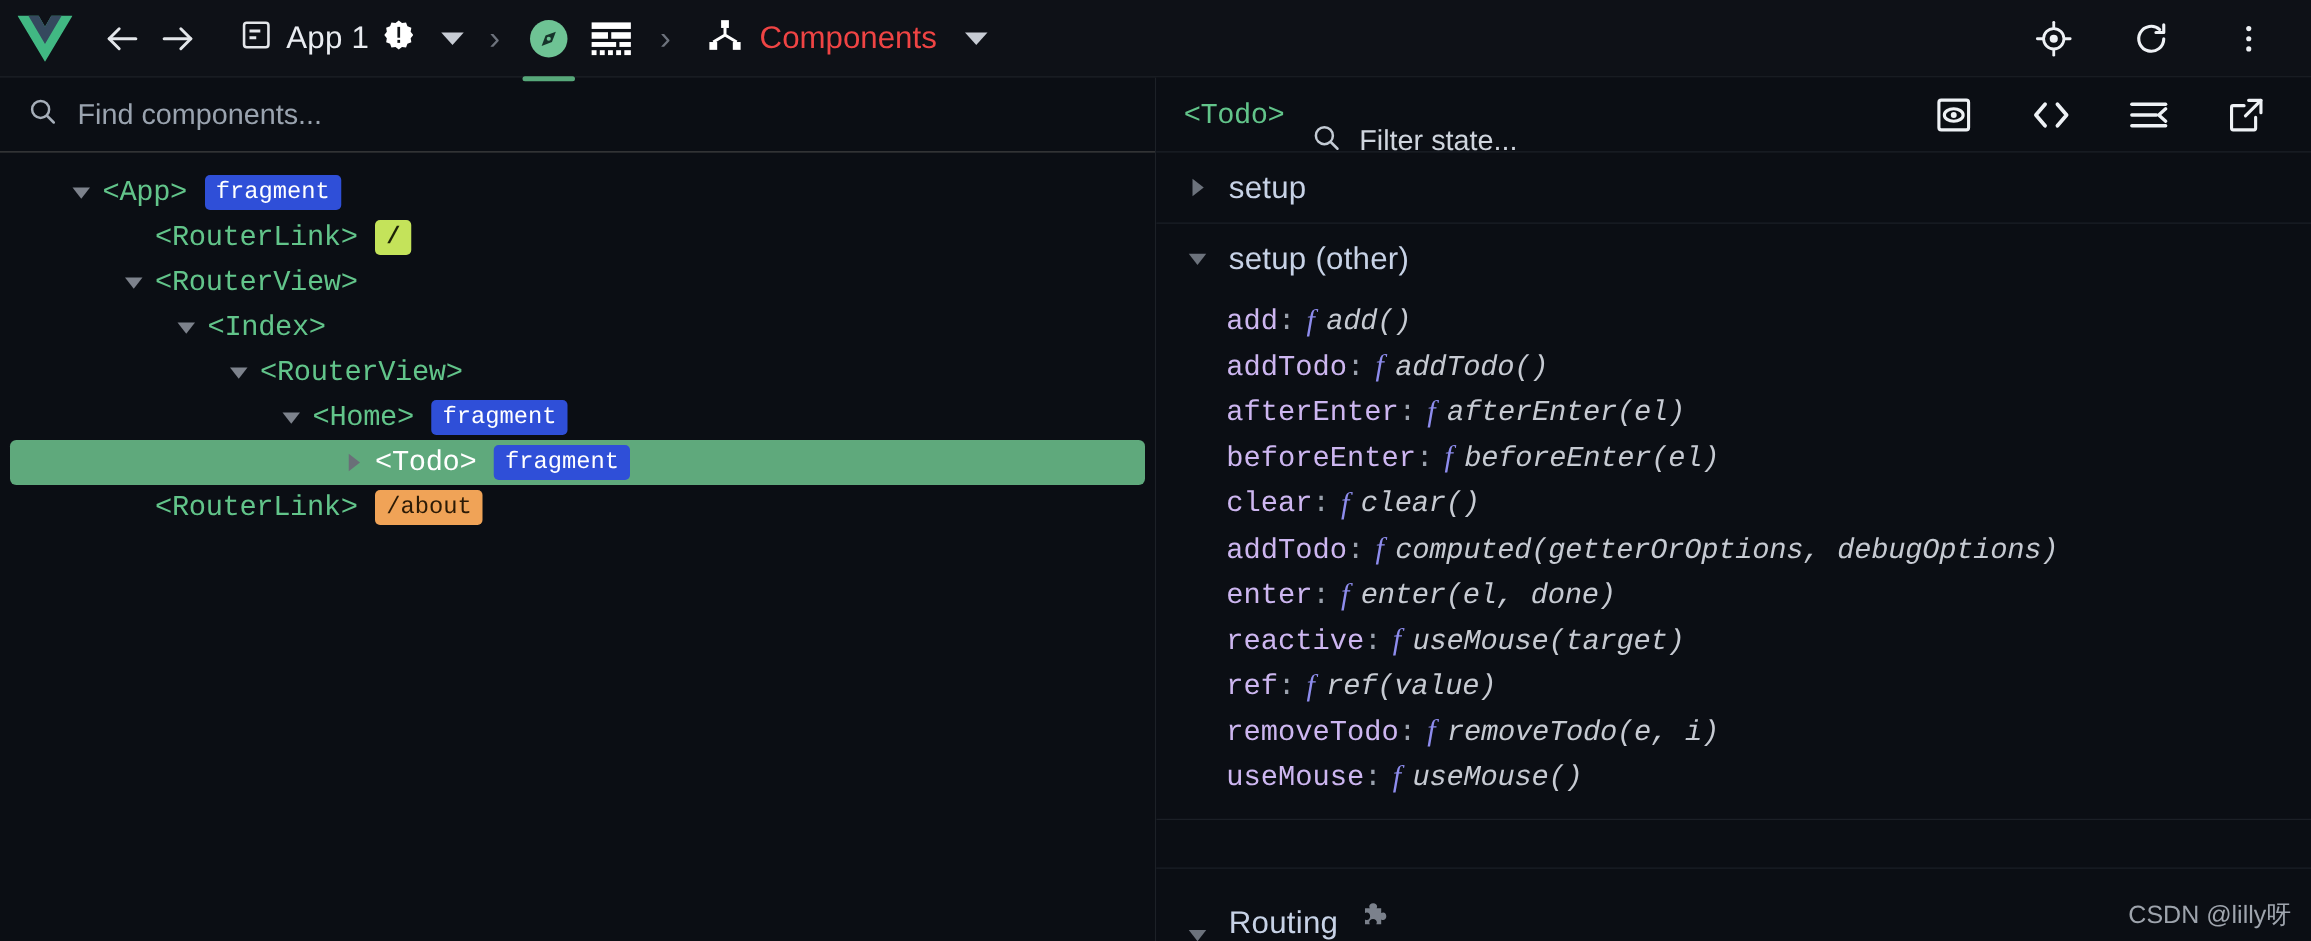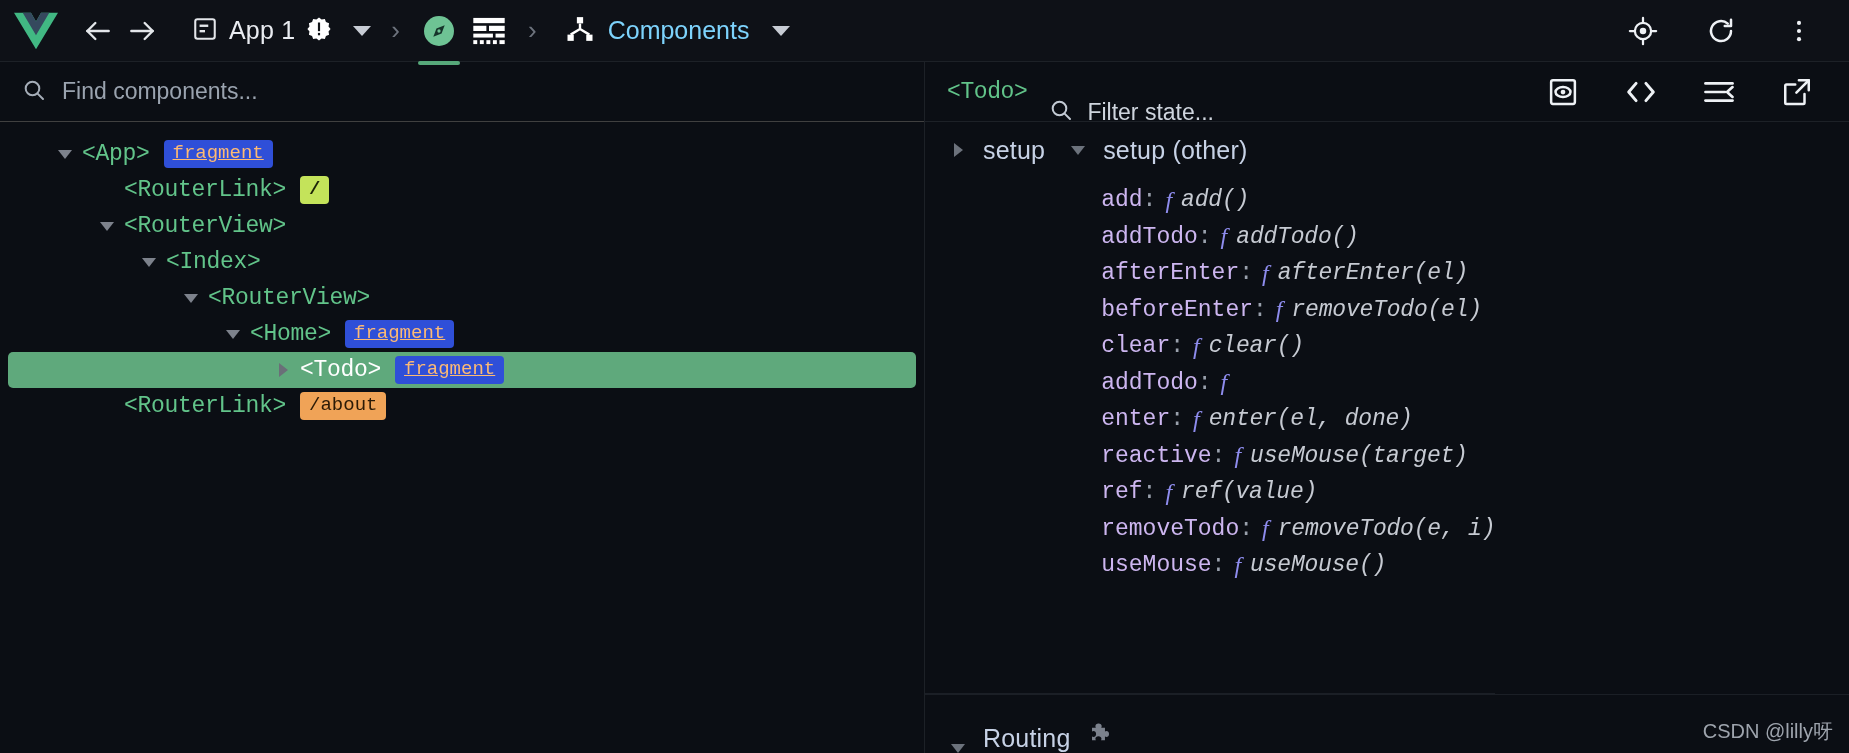--- a/index.html
+++ b/index.html
@@ -87,21 +87,21 @@
     height: 4px;
     background: #57a87a;
     border-radius: 2px;
   }
 
   .view-selector {
     display: flex; align-items: center; gap: 13px;
     margin-left: 8px; cursor: pointer;
     padding: 4px 6px; border-radius: 5px;
   }
-  .view-label { font-size: 25px; color: #7dd3fc; }
+  .view-label { font-size: 25px; color: #ef4444; }
 
   
   .body {
     flex: 1;
     display: flex;
     min-height: 0;
   }
 
   
   .left-pane {
@@ -188,21 +188,21 @@
 
   .badge {
     font-size: 19px;
     font-family: "Liberation Mono", monospace;
     border-radius: 4px;
     padding: 2px 9px 3px 9px;
     margin-left: 14px;
     line-height: 1.25;
     white-space: nowrap;
   }
-  .badge.fragment { background: #2f4fd8; color: #fdba74; text-decoration: underline; }
+  .badge.fragment { background: #2f4fd8; color: #ffffff; }
   .badge.route-root { background: #c4e35a; color: #1c2207; font-weight: 700; }
   .badge.route-about { background: #f0a357; color: #2b1a06; }
 
   
   .right-pane {
     flex: 1;
     display: flex;
     flex-direction: column;
     background: #0b0e14;
     min-width: 0;
@@ -245,21 +245,21 @@
     align-items: center;
     gap: 34px;
     padding-right: 12px;
   }
   .hdr-actions .icon-btn { color: #e6e9ee; }
 
   .state-body {
     flex: 1;
     overflow: hidden;
     display: flex;
-    flex-direction: row;
+    flex-direction: column;
   }
   .state-group {
     border-bottom: 1px solid #1b1f26;
   }
   .group-head {
     display: flex;
     align-items: center;
     gap: 16px;
     height: 56px;
     padding-left: 24px;
@@ -615,32 +615,33 @@
               <div class="prop-row">
                 <span class="pkey">afterEnter</span>
                 <span class="pcolon">:</span>
                 <span class="pf">f</span>
                 <span class="psig">afterEnter(el)</span>
               </div>
               <div class="prop-row">
                 <span class="pkey">beforeEnter</span>
                 <span class="pcolon">:</span>
                 <span class="pf">f</span>
-                <span class="psig">removeTodo(el)</span>
+                <span class="psig">beforeEnter(el)</span>
               </div>
               <div class="prop-row">
                 <span class="pkey">clear</span>
                 <span class="pcolon">:</span>
                 <span class="pf">f</span>
                 <span class="psig">clear()</span>
               </div>
               <div class="prop-row">
                 <span class="pkey">addTodo</span>
                 <span class="pcolon">:</span>
                 <span class="pf">f</span>
+                <span class="psig">computed(getterOrOptions, debugOptions)</span>
               </div>
               <div class="prop-row">
                 <span class="pkey">enter</span>
                 <span class="pcolon">:</span>
                 <span class="pf">f</span>
                 <span class="psig">enter(el, done)</span>
               </div>
               <div class="prop-row">
                 <span class="pkey">reactive</span>
                 <span class="pcolon">:</span>

